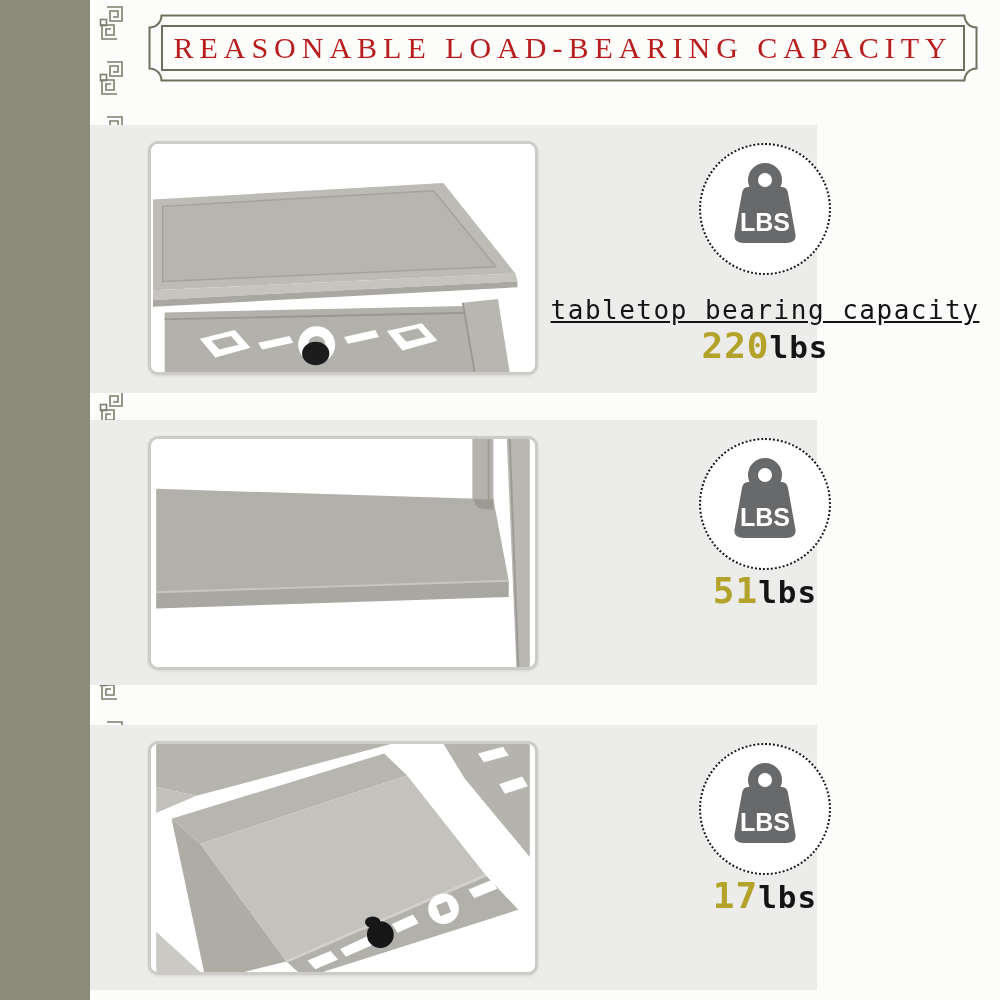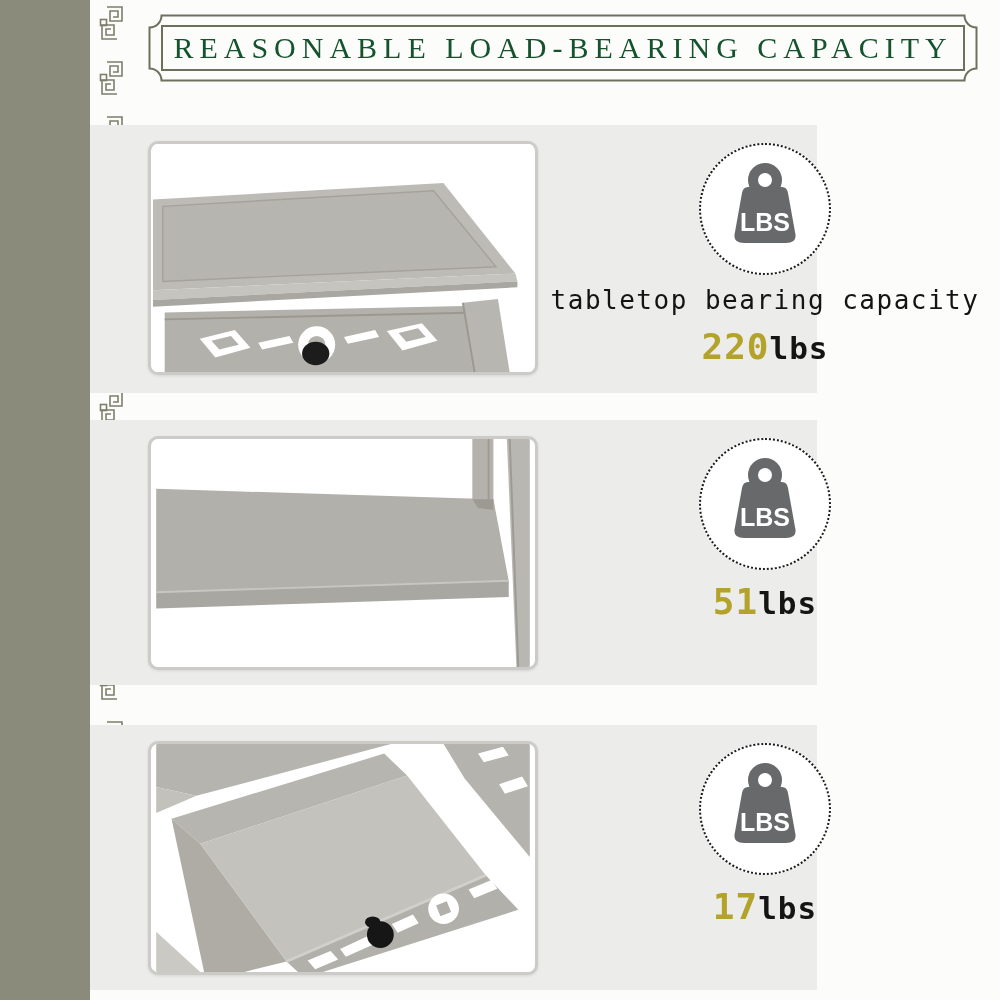--- a/index.html
+++ b/index.html
@@ -8,21 +8,21 @@
     background:#fcfcfb;font-family:"DejaVu Sans","Liberation Sans",sans-serif;
   }
   .accent-bar{position:absolute;left:0;top:0;width:90px;height:1000px;background:#8a8b7b;}
   .ornament-col{position:absolute;left:99px;top:0;width:26px;height:1000px;}
 
   .title-box{position:absolute;left:148px;top:14px;width:830px;height:68px;}
   .title-box svg{position:absolute;inset:0;width:100%;height:100%;}
   .title-text{
     position:absolute;inset:0;display:flex;align-items:center;justify-content:center;
     font-family:"Liberation Serif","DejaVu Serif",serif;font-size:30px;letter-spacing:6px;
-    color:#14532d;white-space:nowrap;
+    color:#b91c1c;white-space:nowrap;
   }
 
   .card{position:absolute;left:90px;width:727px;background:#ecedeb;}
   #card-tabletop{top:125px;height:268px;}
   #card-shelf{top:420px;height:265px;}
   #card-drawers{top:725px;height:265px;}
 
   .photo{
     position:absolute;left:58px;top:16px;width:390px;height:234px;box-sizing:border-box;
     background:#ffffff;border:3px solid #cccbc8;border-radius:10px;overflow:hidden;
@@ -30,25 +30,25 @@
   }
   .photo svg{display:block;width:100%;height:100%;}
 
   .right-col{position:absolute;left:452px;top:0;width:446px;height:100%;text-align:center;}
   .badge{
     width:132px;height:132px;box-sizing:border-box;border-radius:50%;
     border:2.5px dotted #1b1b1b;background:#ffffff;margin:18px auto 0;
     display:flex;align-items:center;justify-content:center;
   }
   .cap-label{
-    margin-top:10px;font-family:"DejaVu Sans Mono","Liberation Mono",monospace;
-    font-size:26px;letter-spacing:1.5px;color:#141414;white-space:pre;
+    margin-top:20px;font-family:"DejaVu Sans Mono","Liberation Mono",monospace;
+    font-size:26px;letter-spacing:1.5px;color:#141414;white-space:pre;text-decoration:underline;
   }
   .cap-value{
-    margin-top:11px;font-family:"DejaVu Sans Mono","Liberation Mono",monospace;
+    margin-top:0;font-family:"DejaVu Sans Mono","Liberation Mono",monospace;
     font-size:36px;font-weight:bold;color:#b4a32b;letter-spacing:1px;
   }
   .cap-value .unit{font-size:31px;color:#141414;font-weight:bold;}
   .lbs-text{
     font-family:"Liberation Sans","DejaVu Sans",sans-serif;font-weight:bold;
     fill:#ffffff;font-size:25px;
   }
 </style>
 </head>
 <body>

